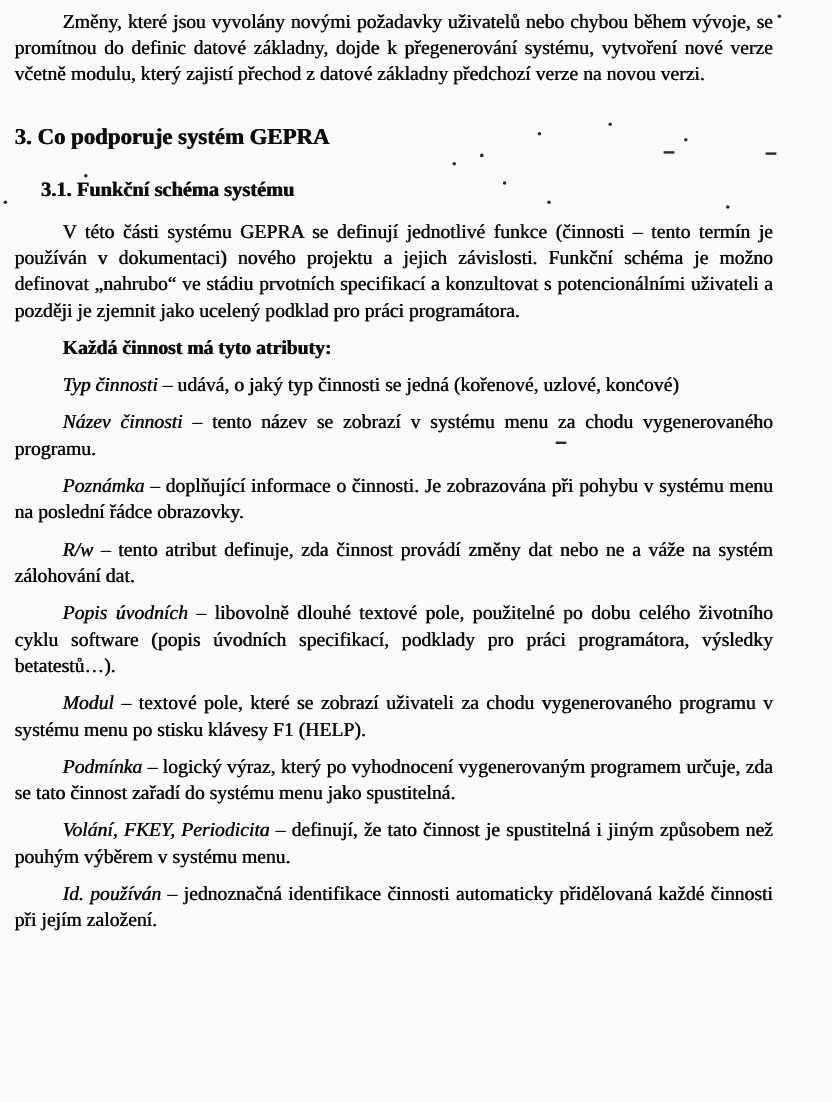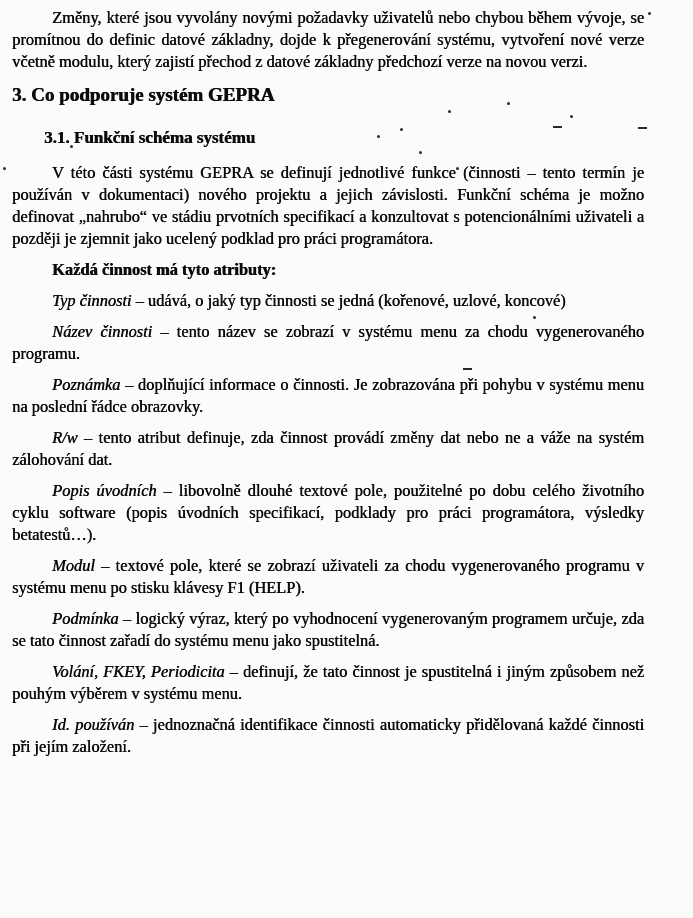--- a/index.html
+++ b/index.html
@@ -24,28 +24,28 @@
   }
   p { margin: 0 0 9px 0; }
   .para {
     text-align: justify;
     text-indent: 40px;
   }
   .section-heading {
     font-size: 19px;
     line-height: 24px;
     font-weight: bold;
-    margin: 10px 0 20px 0;
+    margin: 30px 0 20px 0;
     text-shadow: 0.6px 0 0 currentColor;
   }
   .subsection-heading {
     font-size: 17px;
     line-height: 22px;
     font-weight: bold;
-    margin: 0 0 13px 32px;
+    margin: 0 0 13px 22px;
     text-shadow: 0.6px 0 0 currentColor;
   }
   .attributes-lead {
     font-weight: bold;
     text-indent: 40px;
     text-shadow: 0.6px 0 0 currentColor;
   }
   .term { font-style: italic; }
   
   .speck {

